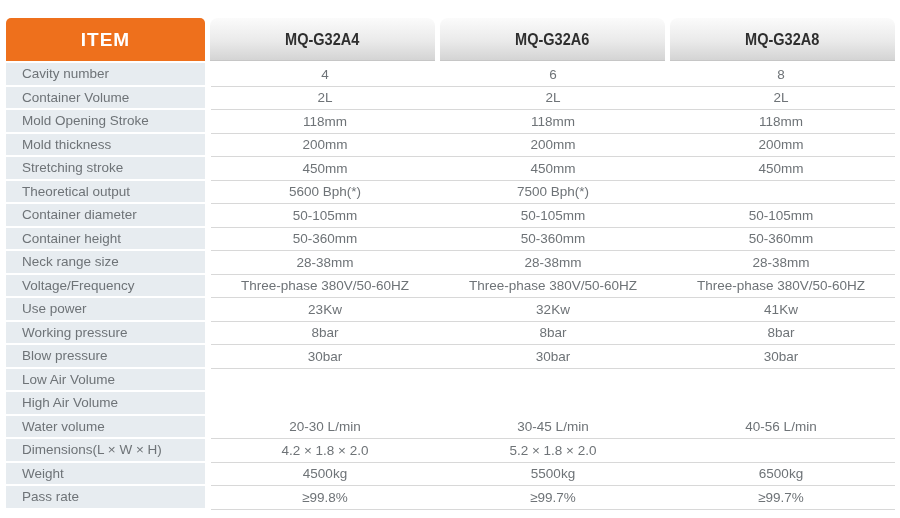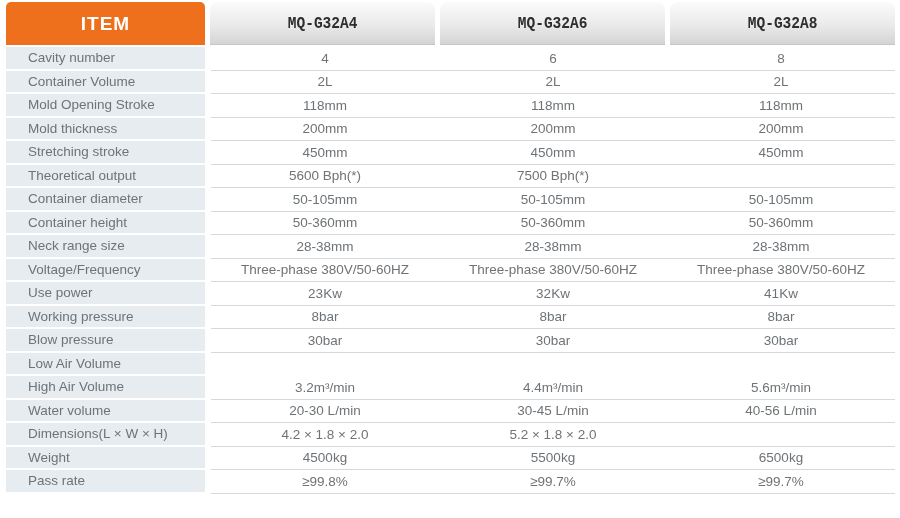--- a/index.html
+++ b/index.html
@@ -18,21 +18,21 @@
     position: relative;
     width: 900px;
     height: 518px;
     background: #ffffff;
     font-family: "Liberation Sans", sans-serif;
     overflow: hidden;
   }
   .spec-table {
     position: absolute;
     left: 6px;
-    top: 2px;
+    top: 18px;
     width: 889px;
   }
   .header-row {
     display: grid;
     grid-template-columns: 199px 1fr 1fr 1fr;
     height: 43px;
   }
   .item-header {
     background: var(--orange);
     border-radius: 5px 5px 0 0;
@@ -48,21 +48,20 @@
     margin-left: 5px;
     border-radius: 8px 8px 0 0;
     background: linear-gradient(180deg,
       var(--header-grad-top) 0%,
       var(--header-grad-mid) 55%,
       var(--header-grad-bottom) 100%);
     border-bottom: 1px solid #C6C6C6;
     display: flex;
     align-items: center;
     justify-content: center;
-    font-family: Liberation Mono, monospace;
   }
   .col-header .hdr-text {
     font-weight: bold;
     font-size: 16.5px;
     color: var(--header-text);
     transform: scaleX(0.88);
     white-space: nowrap;
   }
   .table-body { margin-top: 2px; }
   .row {
@@ -70,21 +69,21 @@
     grid-template-columns: 199px 6px 1fr;
     height: 23.5px;
   }
   .label-cell {
     background: var(--label-bg);
     border-bottom: 2px solid #ffffff;
     color: var(--text);
     font-size: 13.5px;
     display: flex;
     align-items: center;
-    padding-left: 22px;
+    padding-left: 16px;
     white-space: nowrap;
     overflow: hidden;
   }
   .gap-cell { background: #ffffff; }
   .values-cell {
     border-bottom: 1px solid var(--row-sep);
     display: grid;
     grid-template-columns: 1fr 1fr 1fr;
   }
   .value {
@@ -250,25 +249,20 @@
   </div>
 
   <div class="row">
     <div class="label-cell">Low Air Volume</div>
     <div class="gap-cell"></div>
   </div>
 
   <div class="row">
     <div class="label-cell">High Air Volume</div>
     <div class="gap-cell"></div>
-    <div class="values-cell">
-      <div class="value">3.2m³/min</div>
-      <div class="value">4.4m³/min</div>
-      <div class="value">5.6m³/min</div>
-    </div>
   </div>
 
   <div class="row">
     <div class="label-cell">Water volume</div>
     <div class="gap-cell"></div>
     <div class="values-cell">
       <div class="value">20-30 L/min</div>
       <div class="value">30-45 L/min</div>
       <div class="value">40-56 L/min</div>
     </div>

